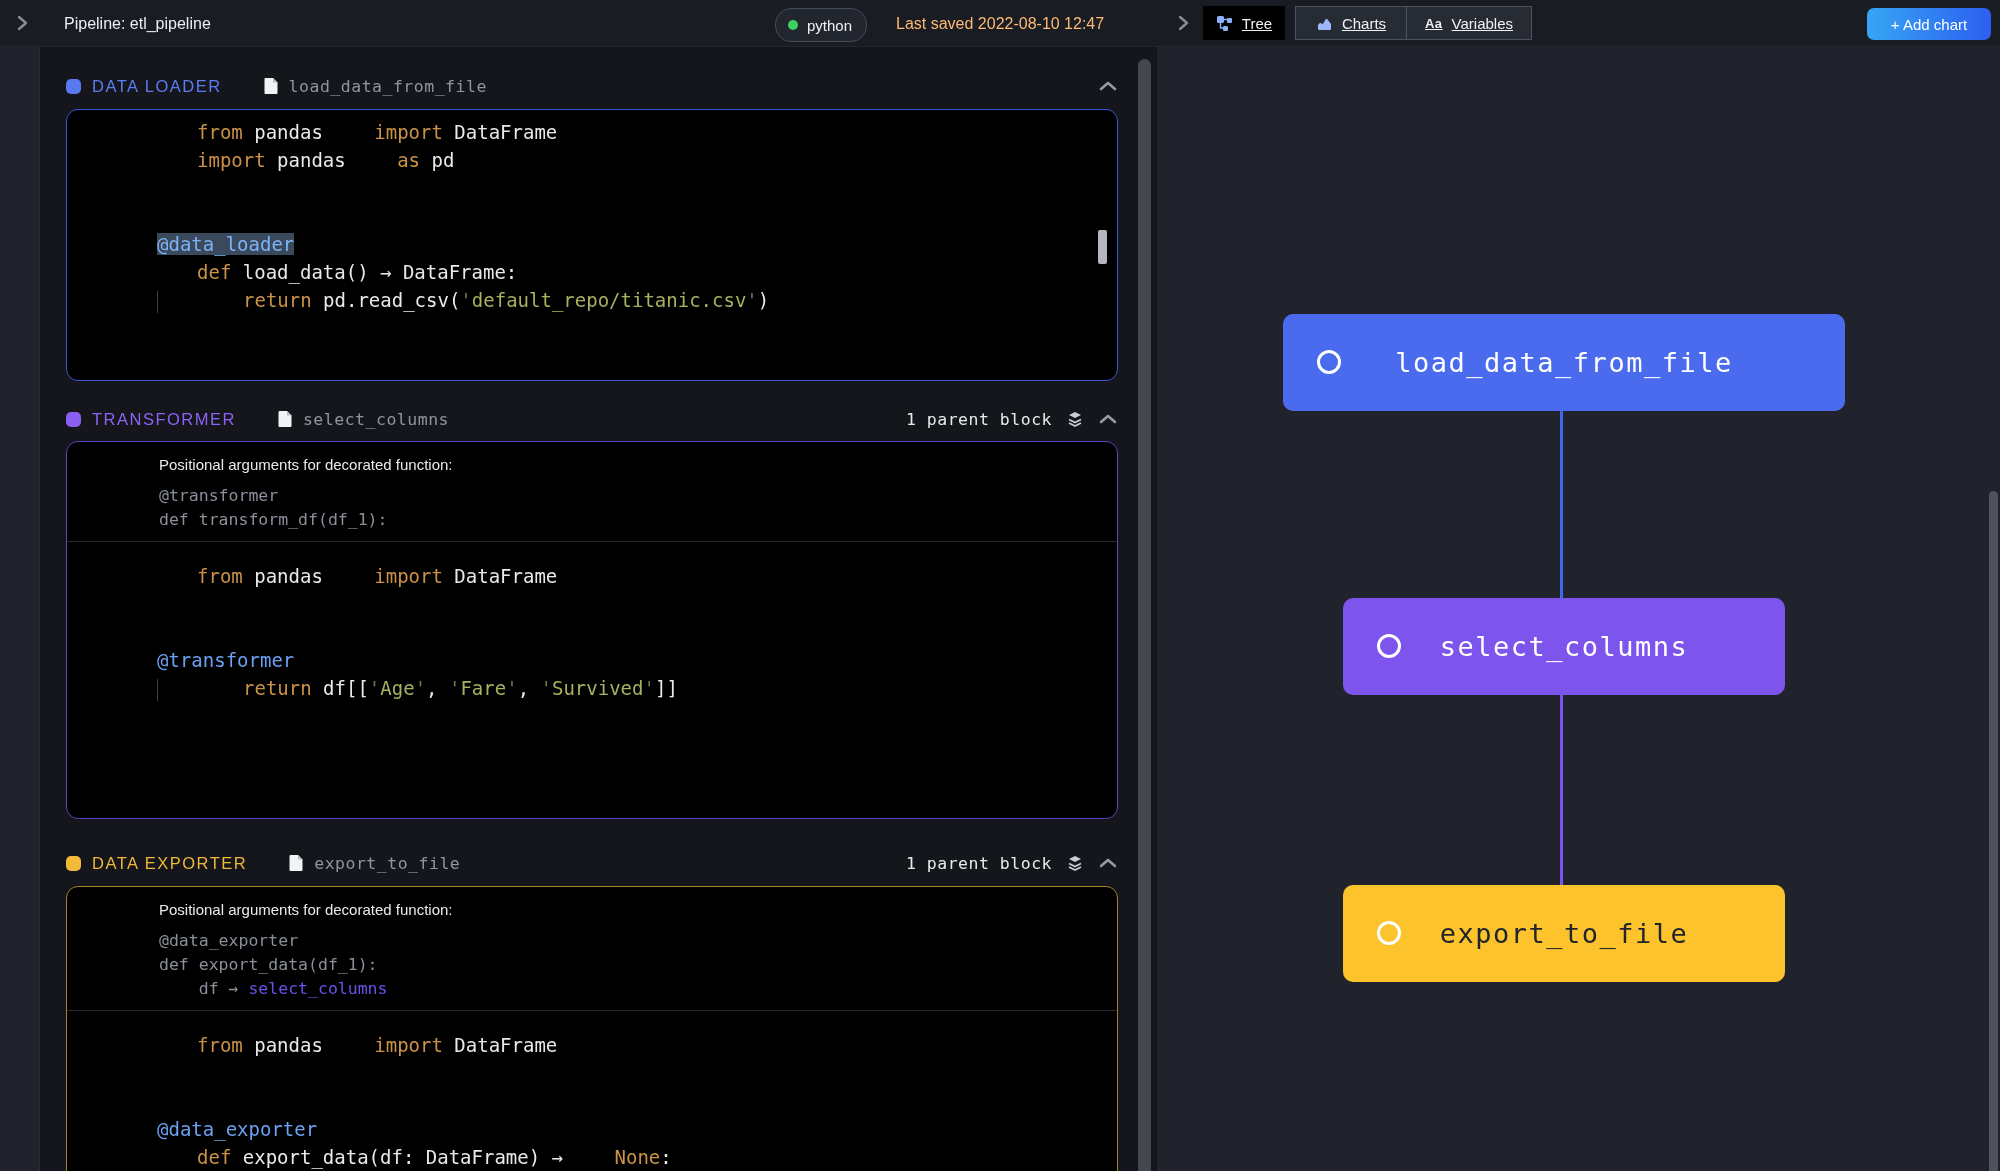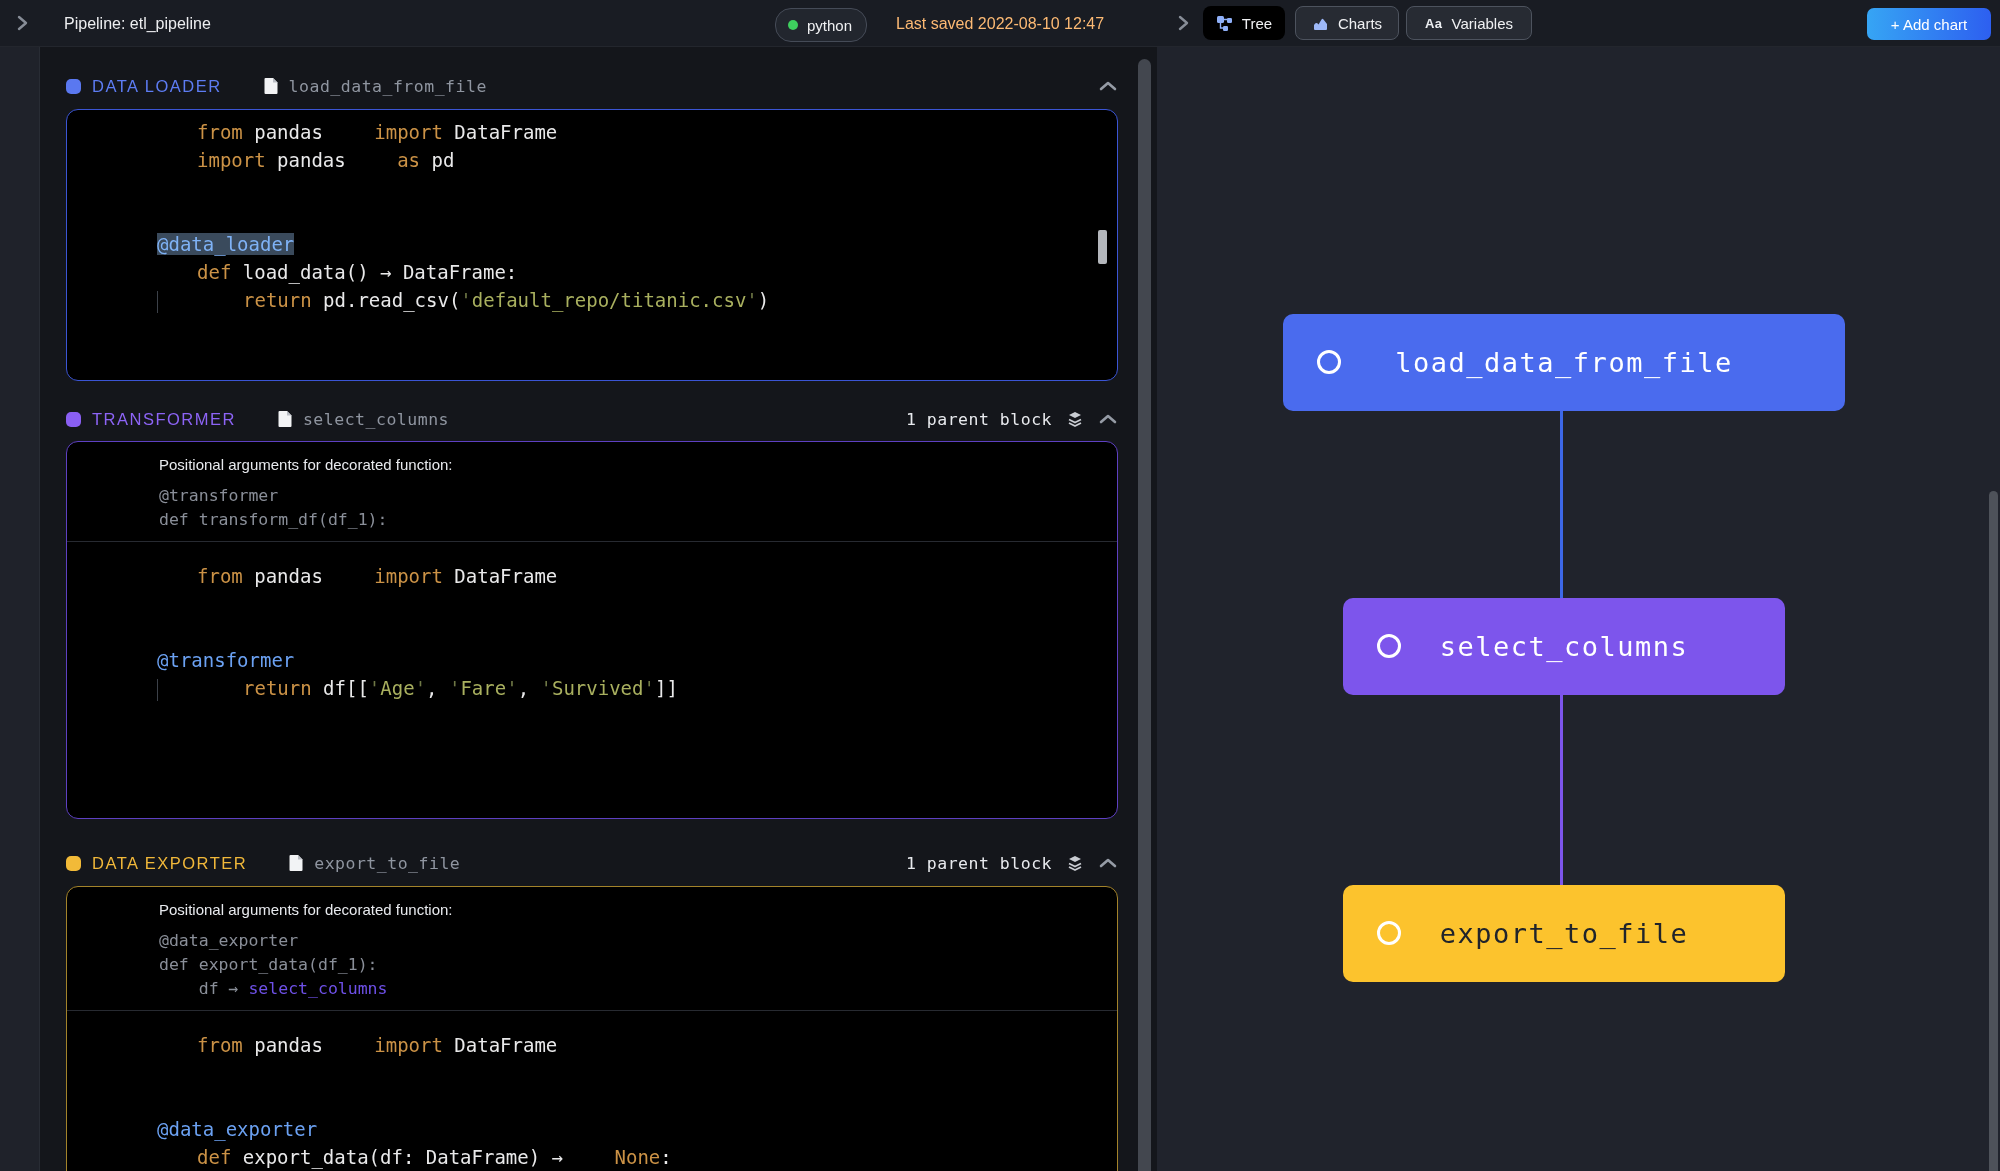--- a/index.html
+++ b/index.html
@@ -13,27 +13,27 @@
   .tb-chev svg { width:100%; height:100%; }
   .pipeline-title { position:absolute; left:64px; top:0; height:35px; line-height:47px;
                     color:#edeef0; font-size:16px; }
   .lang-badge { position:absolute; left:775px; top:8px; height:34px; padding:0 14px 0 12px;
                 background:#22262e; border:1px solid #454b57; border-radius:16px;
                 display:flex; align-items:center; gap:9px; }
   .lang-dot { width:10px; height:10px; border-radius:50%; background:#3ecf5e; }
   .lang-text { color:#f0f1f3; font-size:15px; }
   .last-saved { position:absolute; left:896px; top:0; height:47px; line-height:47px;
                 color:#fdba74; font-size:16px; }
-  .tab { position:absolute; top:6px; height:34px; border-radius:8px; display:flex;
+  .tab { position:absolute; top:6px; height:34px; border-radius:0; display:flex;
          align-items:center; justify-content:center; gap:9px; cursor:pointer;
-         color:#f0f1f3; font-size:15px; }
+         color:#f0f1f3; font-size:15px;text-decoration:underline; }
   .tab.active { background:#000; }
   .tab.idle { background:#272b33; border:1px solid #4d535e; }
   #tab-tree { left:1203px; width:82px; }
-  #tab-charts { left:1295px; width:104px; }
+  #tab-charts { left:1295px; width:112px; }
   #tab-variables { left:1406px; width:126px; }
   .tab-icon { width:17px; height:17px; }
   .aa-icon { color:#eceef1; font-size:13px; font-weight:bold; letter-spacing:0.5px; }
   .add-chart { position:absolute; right:9px; top:8px; height:32px; width:124px;
                border:none; border-radius:7px; color:#fff; font-size:15px;
                background:linear-gradient(90deg,#36a5f4,#2d5ff0); cursor:pointer;
                font-family:"Liberation Sans", sans-serif; }
 
   
   .rail { position:absolute; left:0; top:47px; width:40px; bottom:0;

